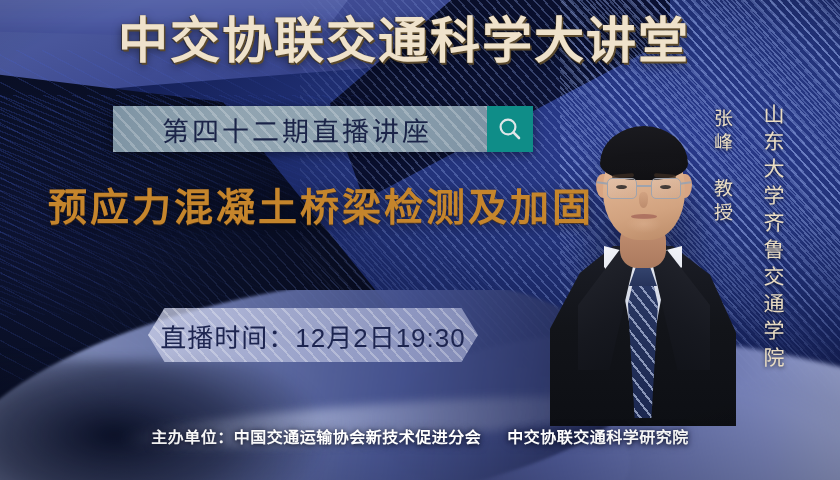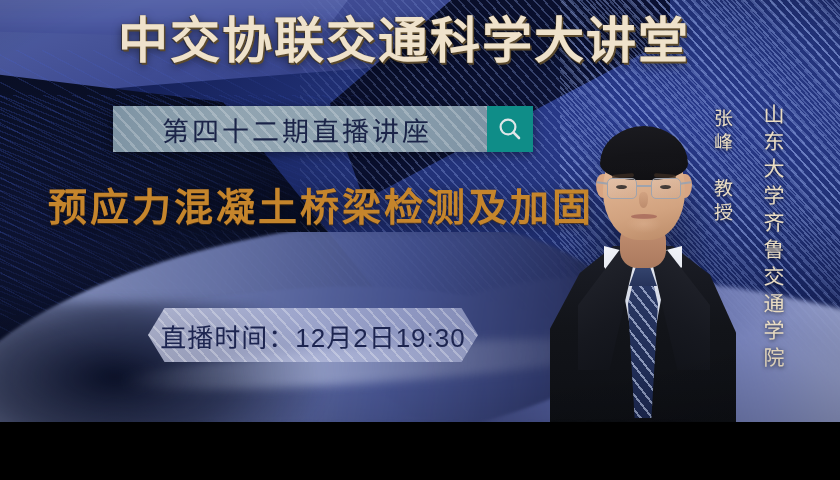--- a/index.html
+++ b/index.html
@@ -1,21 +1,21 @@
 <!DOCTYPE html>
 <html lang="zh-CN"><head>
 <meta charset="utf-8">
 <title>Lecture Poster</title>
 <style>
   html,body{margin:0;padding:0;background:#000;}
   *{box-sizing:border-box;}
 
   #poster{
     position:relative;
-    width:840px;height:422px;
+    width:840px;height:480px;
     overflow:hidden;
     font-family:"Liberation Sans","DejaVu Sans",sans-serif;
     background:#0b1029;
     user-select:none;
   }
 
   
   .bg-base{
     position:absolute;inset:0;
     background:

